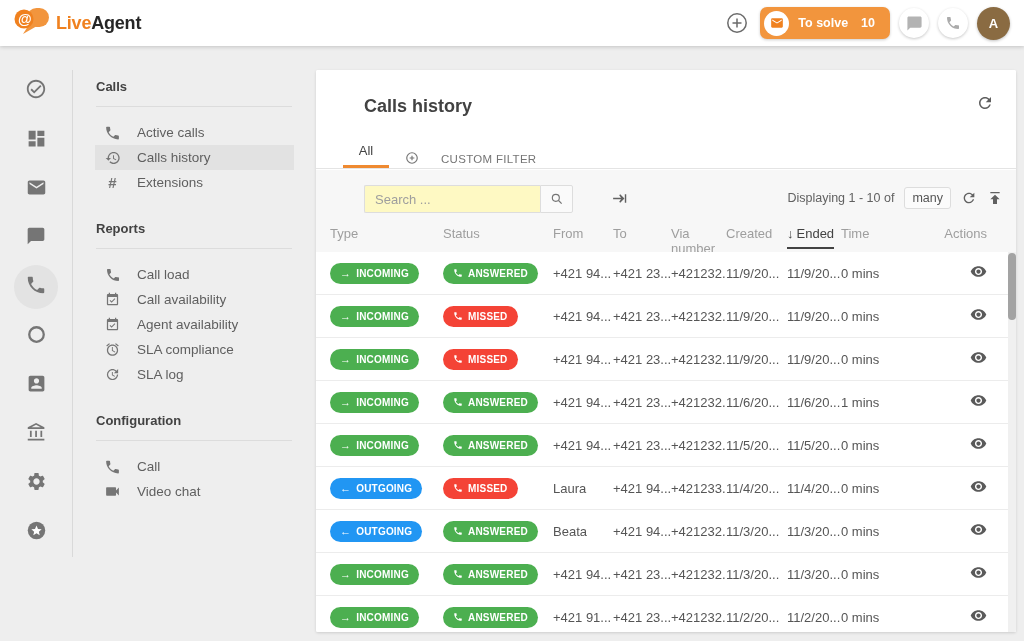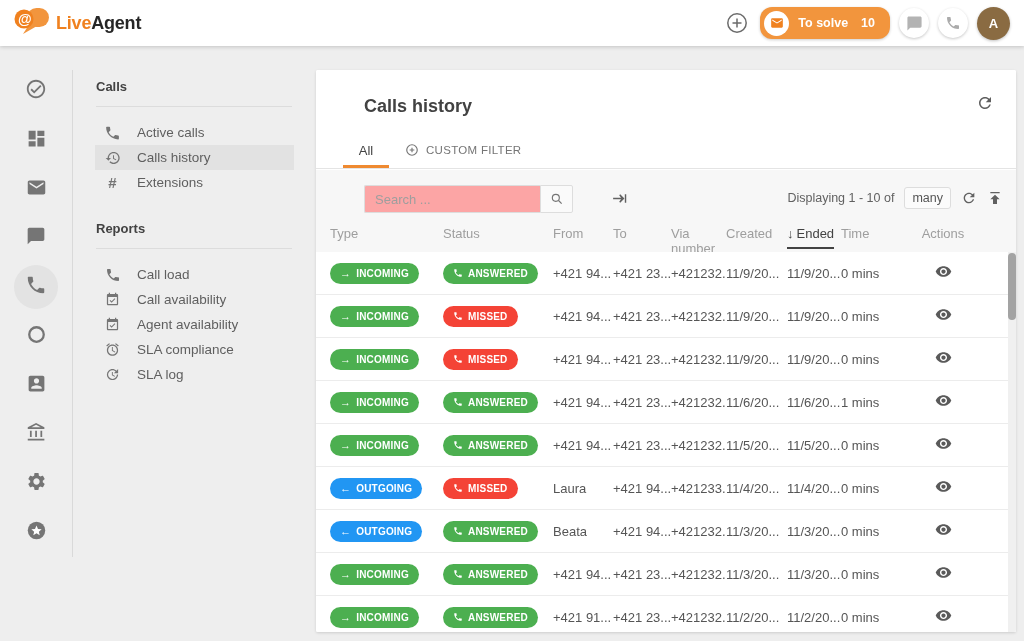--- a/index.html
+++ b/index.html
@@ -8,21 +8,21 @@
 
   
   .topbar{position:absolute;top:0;left:0;right:0;height:46px;background:#fff;
     box-shadow:0 1px 4px rgba(0,0,0,.18);display:flex;align-items:center;
     padding:0 14px;box-sizing:border-box;z-index:20;}
   .logo{display:flex;align-items:center;gap:6px;cursor:pointer;}
   .brand{font-size:18px;font-weight:bold;letter-spacing:-.2px;}
   .brand .live{color:#F0811F;} .brand .agent{color:#262626;margin-top:30px;}
   .top-actions{margin-left:auto;display:flex;align-items:center;gap:9px;}
   .add-circle{width:28px;height:28px;display:flex;align-items:center;justify-content:center;cursor:pointer;}
-  .pill{height:32px;border-radius:12px;background:#F2953D;display:flex;align-items:center;
+  .pill{height:32px;border-radius:7px;background:#F2953D;display:flex;align-items:center;
     gap:9px;padding:0 15px 0 4px;box-shadow:0 1px 3px rgba(0,0,0,.2);color:#fff;
     font-size:12.5px;font-weight:bold;cursor:pointer;}
   .pill .count{margin-left:4px;}
   .pill-mail{width:25px;height:25px;border-radius:50%;background:#fff;display:flex;
     align-items:center;justify-content:center;}
   .circle-btn{width:30px;height:30px;border-radius:50%;background:#fff;
     box-shadow:0 1px 3px rgba(0,0,0,.22);display:flex;align-items:center;justify-content:center;cursor:pointer;}
   .avatar{width:33px;height:33px;border-radius:50%;background:#8A6B42;color:#fff;font-weight:bold;
     font-size:13px;display:flex;align-items:center;justify-content:center;
     box-shadow:0 1px 3px rgba(0,0,0,.25);cursor:pointer;}
@@ -47,44 +47,44 @@
 
   
   .card{position:absolute;left:316px;top:70px;width:700px;height:562px;background:#fff;
     border-radius:2px;box-shadow:0 1px 3px rgba(0,0,0,.14);overflow:hidden;}
   .card-header{position:relative;height:99px;background:#fff;border-bottom:1px solid #e4e4e4;box-sizing:border-box;}
   .card-title{position:absolute;left:48px;top:26px;font-size:18px;font-weight:bold;color:#424242;}
   .refresh-top{position:absolute;right:22px;top:24px;cursor:pointer;}
   .tabs{position:absolute;left:27px;bottom:0;display:flex;align-items:flex-end;}
   .tab{height:33px;display:flex;align-items:center;justify-content:center;cursor:pointer;box-sizing:border-box;}
   .tab-all{min-width:46px;font-size:13px;color:#424242;border-bottom:3px solid #EF8A31;margin-top:11px;}
-  .tab-custom{padding:0 16px 3px;font-size:11.5px;color:#757575;display:flex;gap:7px;
-    align-items:center;letter-spacing:.3px;}
+  .tab-custom{padding:0 16px 3px;font-size:11.5px;color:#757575;display:flex;gap:22px;
+    align-items:flex-end;letter-spacing:.3px;}
 
   .table-area{position:absolute;top:100px;left:0;right:0;bottom:0;background:#f7f7f7;}
   .toolbar{position:relative;height:56px;}
   .search-wrap{position:absolute;left:48px;top:15px;display:flex;height:28px;}
   .search-input{width:176px;height:28px;border:1px solid #ddd;border-right:none;
-    border-radius:2px 0 0 2px;padding:0 10px;font-size:13px;color:#555;background:#fca5a5;outline:none;
+    border-radius:2px 0 0 2px;padding:0 10px;font-size:13px;color:#555;background:#fef9c3;outline:none;
     font-family:"Liberation Sans","DejaVu Sans",sans-serif;box-sizing:border-box;}
   .search-input::placeholder{color:#9e9e9e;}
   .search-btn{width:33px;height:28px;border:1px solid #ddd;background:#fafafa;
     border-radius:0 2px 2px 0;display:flex;align-items:center;justify-content:center;cursor:pointer;box-sizing:border-box;}
   .fwd-btn{position:absolute;left:295px;top:20px;cursor:pointer;}
   .right-group{position:absolute;right:13px;top:17px;display:flex;align-items:center;gap:10px;
     font-size:12.5px;color:#616161;}
   .many-chip{border:1px solid #ddd;border-radius:3px;background:#fbfbfb;padding:3px 7px;
     font-size:12.5px;color:#555;cursor:pointer;}
   .tool-icon{cursor:pointer;display:flex;align-items:center;}
 
   .thead{display:flex;align-items:flex-start;height:26px;padding-left:14px;font-size:13px;color:#9e9e9e;}
   .hcell{cursor:pointer;}
   .col-type{width:113px;} .col-status{width:110px;} .col-from{width:60px;} .col-to{width:58px;}
   .col-via{width:55px;} .col-created{width:61px;} .col-ended{width:54px;} .col-time{width:58px;}
-  .col-actions{width:88px;text-align:center;}
+  .col-actions{width:88px;text-align:right;}
   .sort-wrap{display:inline-flex;gap:3px;color:#424242;border-bottom:2px solid #424242;padding-bottom:6px;}
 
   .tbody{position:relative;}
   .row{display:flex;align-items:center;height:42px;background:#fff;border-bottom:1px solid #ececec;
     padding-left:14px;font-size:13px;color:#555;box-sizing:content-box;}
   .cell{overflow:hidden;white-space:nowrap;}
   .badge{display:inline-flex;align-items:center;gap:5px;height:21px;padding:0 10px;border-radius:11px;
     color:#fff;font-size:10px;font-weight:bold;letter-spacing:.2px;}
   .badge .dir{font-size:11px;line-height:1;}
   .badge.green{background:#4CAF50;} .badge.blue{background:#2196F3;} .badge.red{background:#F44336;}
@@ -265,20 +265,42 @@
           <div class="menu-item">
       <span class="mi-icon">
               <svg width="15" height="15" viewBox="0 0 24 24" fill="#757575">
                 <path d="M21 10.12h-6.78l2.74-2.82c-2.73-2.7-7.15-2.8-9.88-.1-2.73 2.71-2.73 7.08 0 9.79s7.15 2.71 9.88 0C18.32 15.65 19 14.08 19 12.1h2c0 1.98-.88 4.55-2.64 6.29-3.51 3.48-9.21 3.48-12.72 0-3.5-3.47-3.53-9.11-.02-12.58s9.14-3.47 12.65 0L21 3v7.12zM12.5 8v4.25l3.5 2.08-.72 1.21L11 13V8h1.5z"></path>
               </svg>
             </span>
       <span>SLA log</span>
           </div>
         </div>
       </div>
+      <div class="menu-section">
+        <div class="menu-heading">Configuration</div>
+  <div class="menu-divider"></div>
+        <div class="menu-items">
+          <div class="menu-item">
+      <span class="mi-icon">
+              <svg width="22" height="22" viewBox="0 0 24 24" fill="#757575">
+                <path d="M6.62 10.79c1.44 2.83 3.76 5.14 6.59 6.59l2.2-2.2c.27-.27.67-.36 1.02-.24 1.12.37 2.33.57 3.57.57.55 0 1 .45 1 1V20c0 .55-.45 1-1 1-9.39 0-17-7.61-17-17 0-.55.45-1 1-1h3.5c.55 0 1 .45 1 1 0 1.25.2 2.45.57 3.57.11.35.03.74-.25 1.02l-2.2 2.2z"></path>
+              </svg>
+            </span>
+      <span>Call</span>
+          </div>
+          <div class="menu-item">
+      <span class="mi-icon">
+              <svg width="17" height="17" viewBox="0 0 24 24" fill="#757575">
+                <path d="M17 10.5V7c0-.55-.45-1-1-1H4c-.55 0-1 .45-1 1v10c0 .55.45 1 1 1h12c.55 0 1-.45 1-1v-3.5l4 4v-11l-4 4z"></path>
+              </svg>
+            </span>
+      <span>Video chat</span>
+          </div>
+        </div>
+      </div>
     </div>
 
   <div class="card">
     <div class="card-header">
       <div class="card-title">Calls history</div>
       <span class="refresh-top">
         <svg width="18" height="18" viewBox="0 0 24 24" fill="#5f5f5f">
             <path d="M17.65 6.35C16.2 4.9 14.21 4 12 4c-4.42 0-7.99 3.58-7.99 8s3.57 8 7.99 8c3.73 0 6.84-2.55 7.73-6h-2.08c-.82 2.33-3.04 4-5.65 4-3.31 0-6-2.69-6-6s2.69-6 6-6c1.66 0 3.14.69 4.22 1.78L13 11h7V4l-2.35 2.35z"></path>
           </svg>
       </span>

